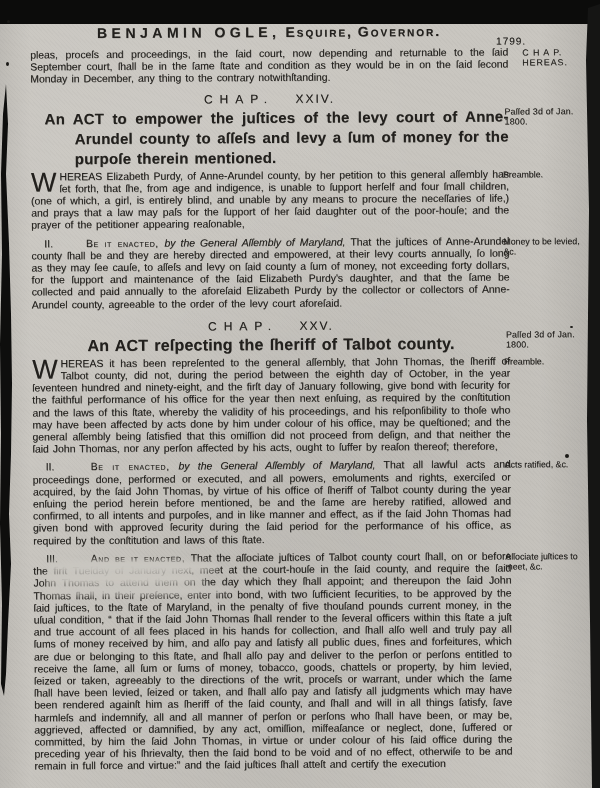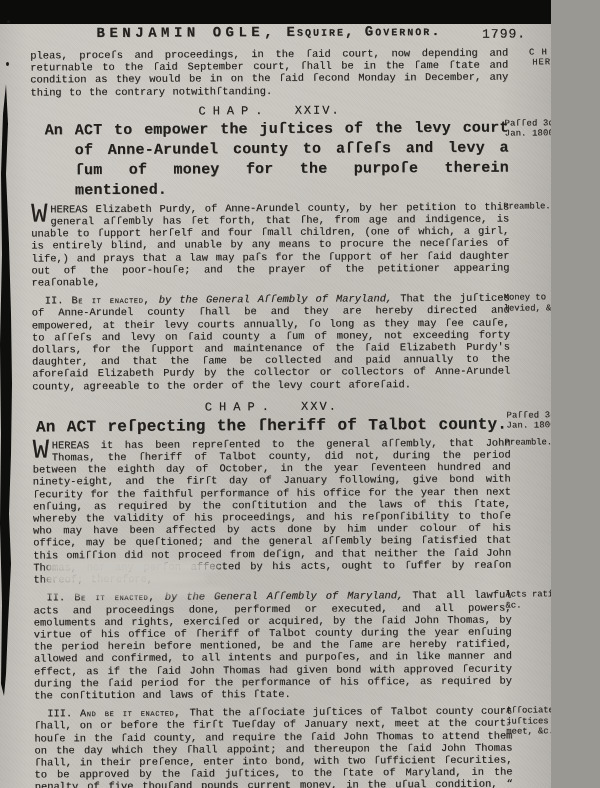--- a/index.html
+++ b/index.html
@@ -1,58 +1,58 @@
 <!DOCTYPE html>
 <html><head>
 <meta charset="utf-8">
 <style>
   html,body{margin:0;padding:0;background:#9a9892;}
   .page{
-    position:relative;width:551px;height:788px;overflow:hidden;
+    position:relative;width:600px;height:788px;overflow:hidden;
     background:
       radial-gradient(ellipse at 25% 20%, rgba(255,255,255,0.07), rgba(255,255,255,0) 45%),
       radial-gradient(ellipse at 70% 55%, rgba(0,0,0,0.04), rgba(0,0,0,0) 55%),
       radial-gradient(ellipse at 45% 95%, rgba(0,0,0,0.05), rgba(0,0,0,0) 60%),
       linear-gradient(90deg, rgba(0,0,0,0.07), rgba(0,0,0,0) 5%, rgba(0,0,0,0) 90%, rgba(0,0,0,0.10)),
       repeating-linear-gradient(47deg, rgba(0,0,0,0.02) 0 1px, rgba(0,0,0,0) 1px 3px),
       #c9c6c0;
-    font-family:Liberation Mono, monospace;
+    font-family:Liberation Sans, sans-serif;
     color:#22201d;
   }
   .content{
     position:absolute;left:30px;top:24px;width:478px;
     transform:rotate(-0.35deg);transform-origin:50% 0;
     text-shadow:0.3px 0.3px 0.4px rgba(45,42,38,0.45);
   }
   .hdr{position:relative;height:20px;margin-bottom:4px;}
   .hdr-main{position:absolute;left:0;right:0;text-align:center;font-size:14px;letter-spacing:1px;white-space:nowrap;}
   .hdr-name{letter-spacing:4.5px;font-weight:700;}
   .hdr-sc{font-variant:small-caps;letter-spacing:2px;font-weight:600;}
-  .hdr-year{position:absolute;right:-18px;top:4px;font-size:13px;letter-spacing:1px;}
+  .hdr-year{position:absolute;right:-18px;top:13px;font-size:10px;letter-spacing:1px;}
   .para{position:relative;font-size:10.4px;line-height:12.2px;text-align:justify;word-spacing:1.2px;}
   .para.indent{text-indent:13px;}
   .note{
     position:absolute;left:472px;width:78px;font-size:8.8px;line-height:10.4px;
     text-align:left;word-spacing:0;text-indent:0;
   }
-  .note.chapref{text-align:center;width:64px;left:492px;letter-spacing:1px;}
+  .note.chapref{width:64px;left:492px;letter-spacing:1px;}
   .chap-head{margin:7px 0 2px 0;text-align:center;font-size:12px;}
   .chap-word{letter-spacing:7px;}
   .chap-num{letter-spacing:2px;margin-left:18px;}
   .act-title{
     position:relative;font-size:15px;line-height:20px;font-weight:700;
     text-align:justify;padding-left:44px;text-indent:-30px;letter-spacing:0.2px;word-spacing:1.5px;
     margin-bottom:2px;
   }
   .act-title.centered{padding-left:0;text-indent:0;text-align:center;font-size:16px;}
   .dropcap{
     float:left;font-size:27px;line-height:21px;padding:1px 3px 0 0;font-weight:500;
   }
   .sec{margin-top:6px;}
-  .sc{font-variant:small-caps;letter-spacing:0.6px;}
+  .sc{font-variant:small-caps;letter-spacing:0.6px;margin-left:28px;}
   .it{font-style:italic;}
   
   .edge-top{
     position:absolute;left:0;top:0;width:600px;height:24px;background:#0c0c0b;
     clip-path:polygon(0 0,600 0,600 1px,560px 2px,470px 5px,330px 6px,262px 10px,215px 13px,150px 11px,95px 13px,40px 16px,0 21px);
     filter:blur(0.6px);z-index:6;
   }
   .edge-left{
     position:absolute;left:0;top:84px;width:16px;height:612px;background:#0e0e0d;
     clip-path:polygon(6px 0,8px 40px,6px 90px,9px 160px,11px 230px,12px 300px,11px 370px,9px 430px,11px 480px,8px 540px,6px 590px,4px 612px,1px 600px,2px 520px,0 440px,1px 350px,0 260px,2px 170px,1px 90px,3px 30px);

